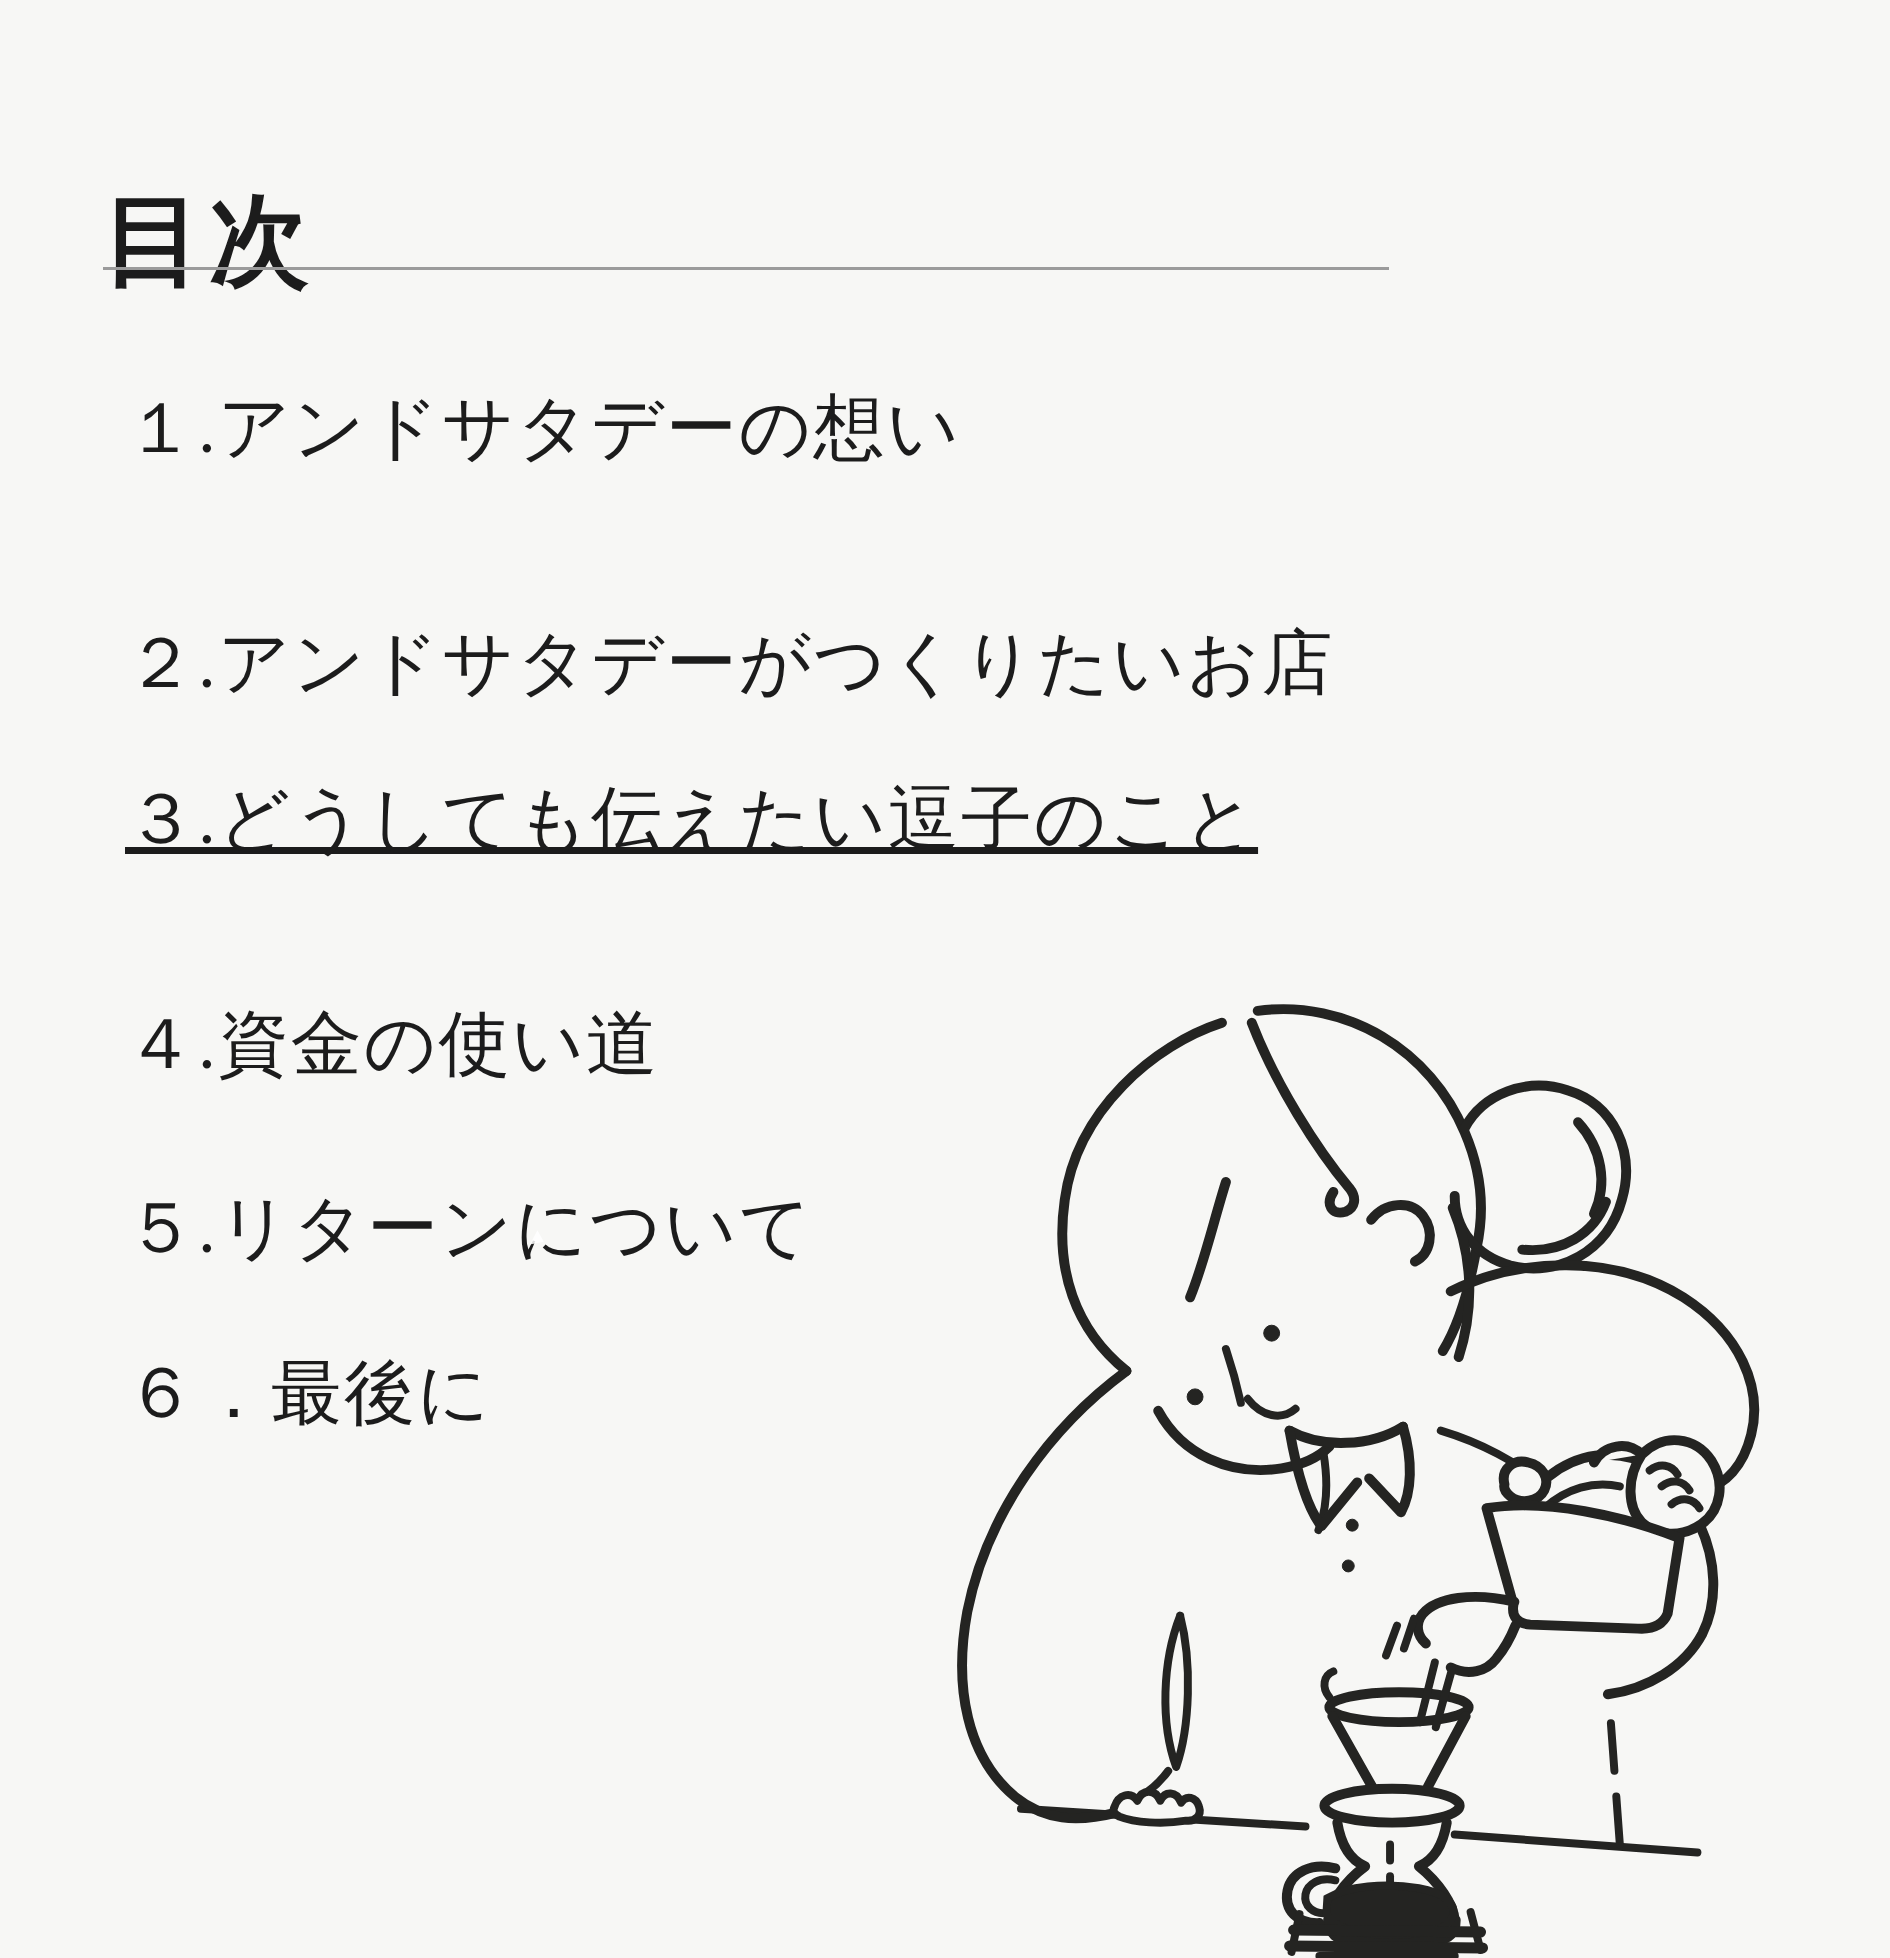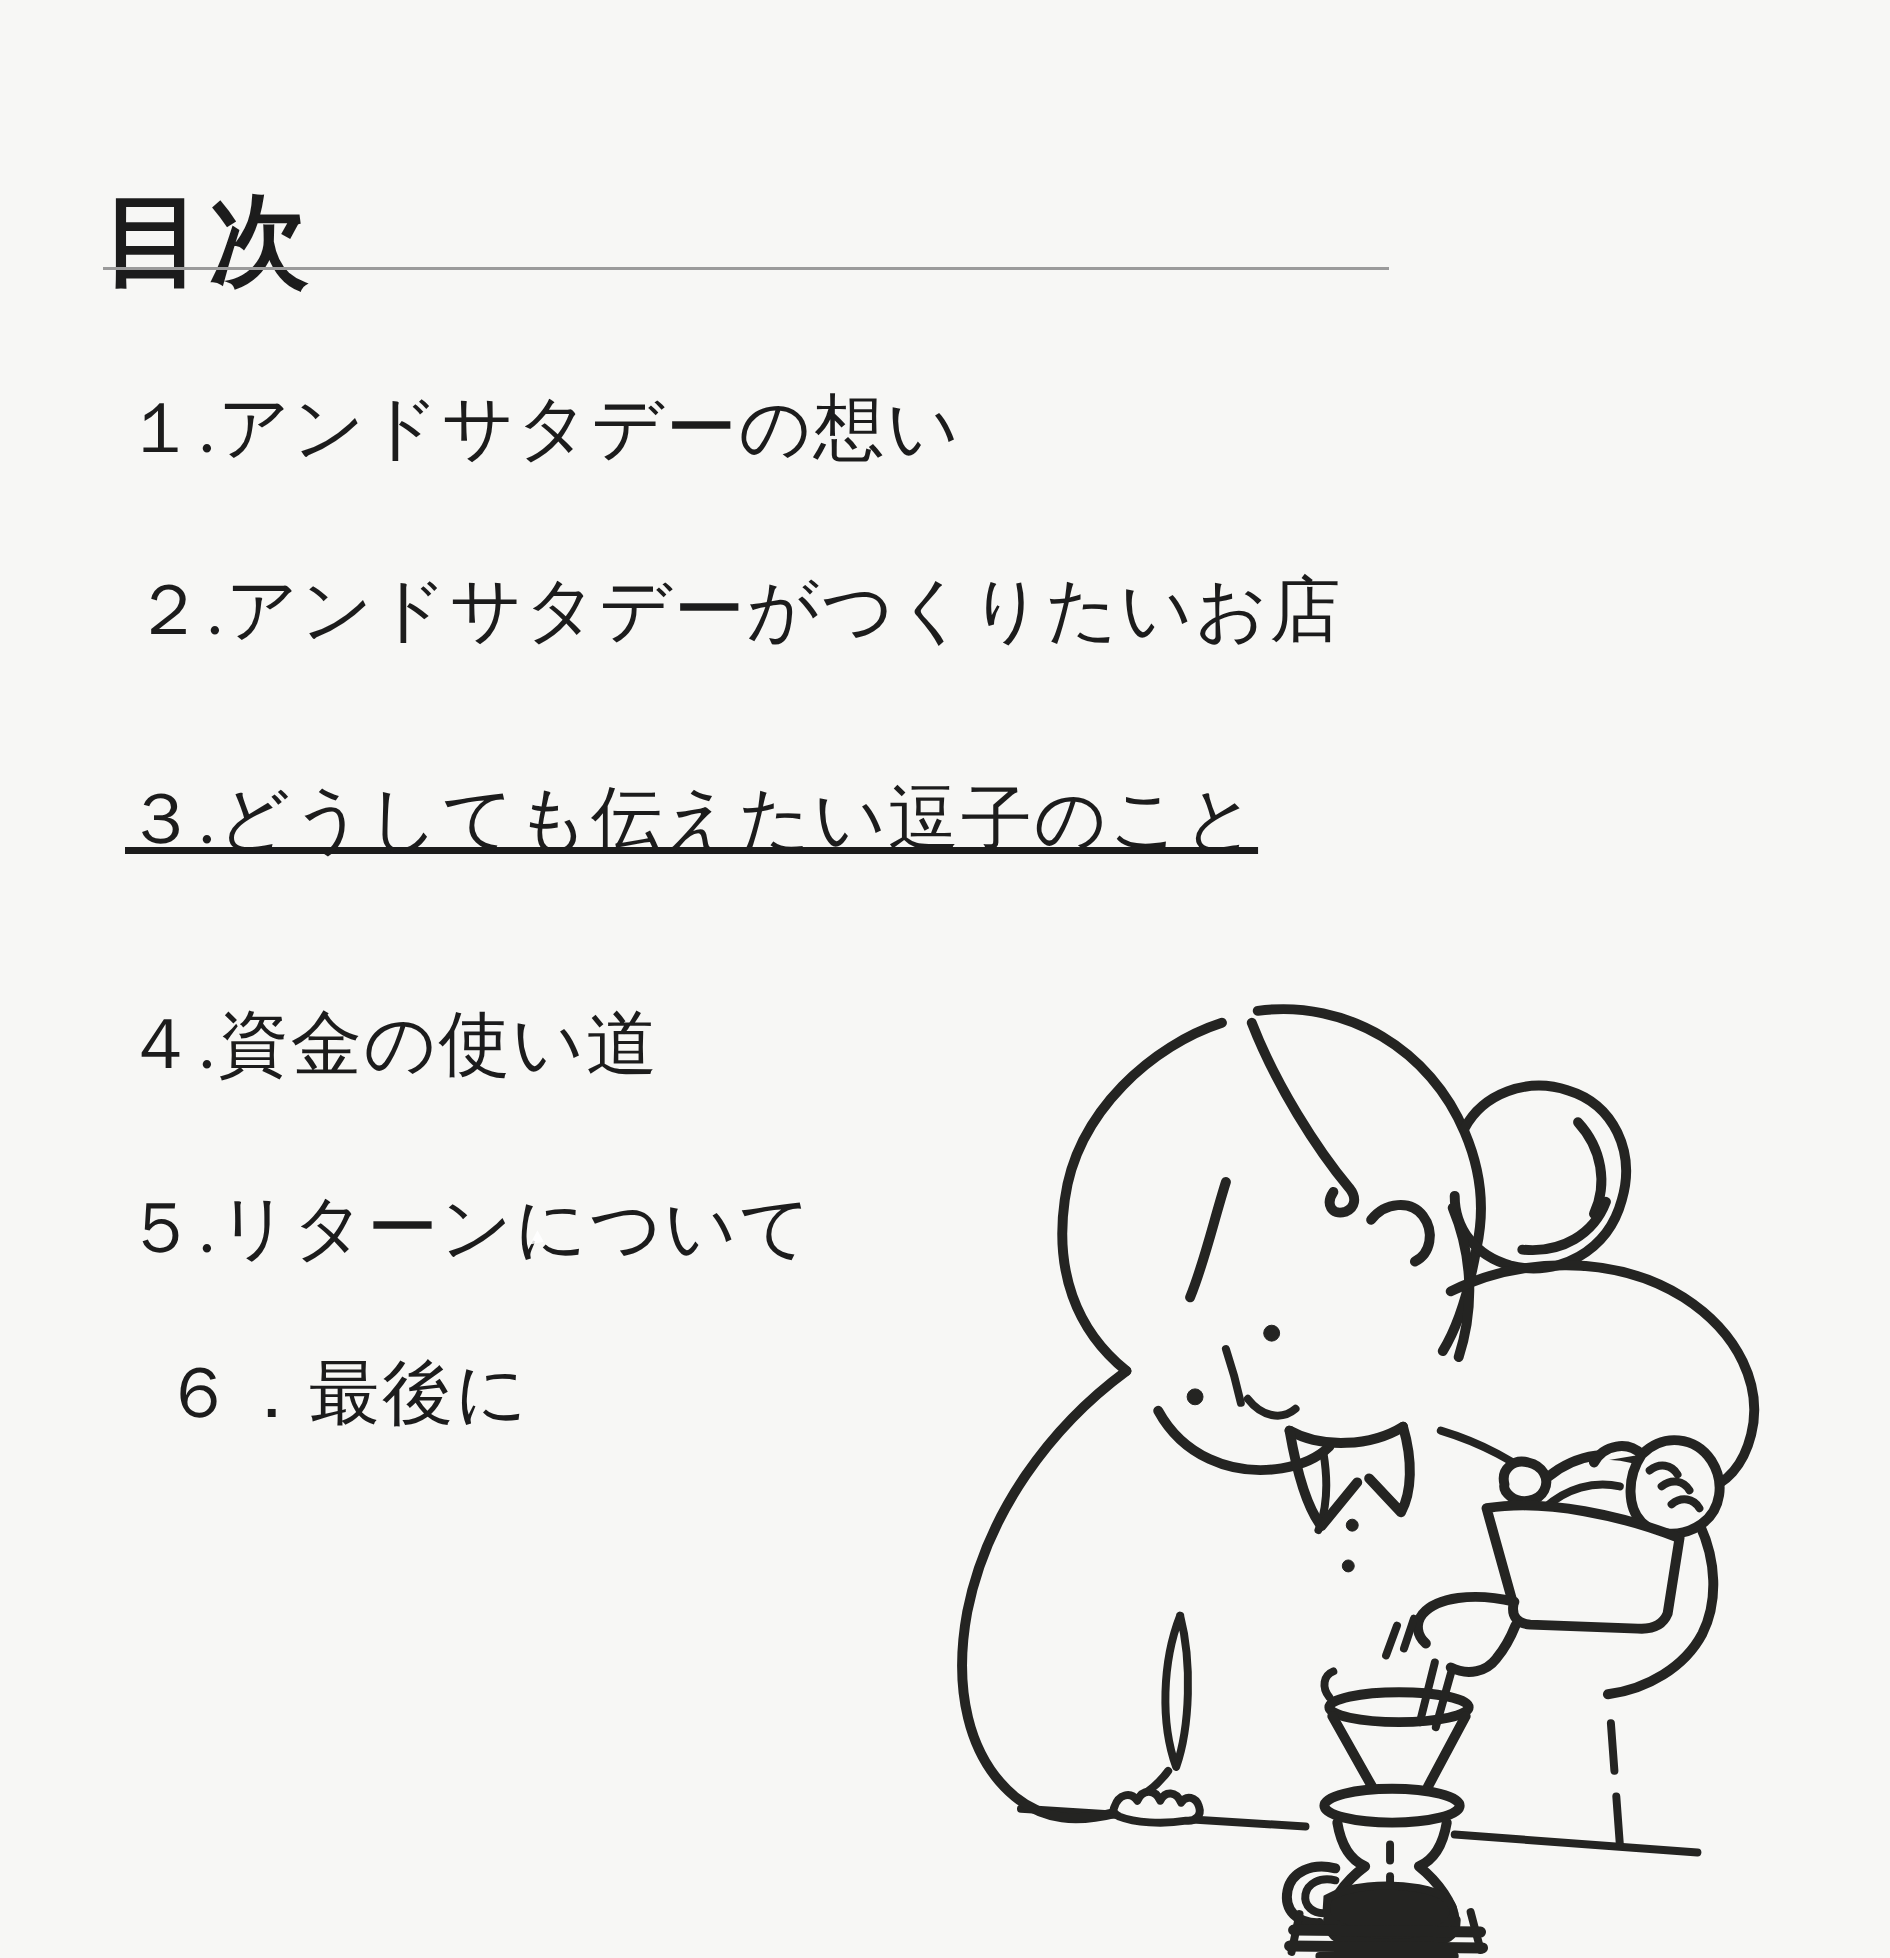--- a/index.html
+++ b/index.html
@@ -24,25 +24,25 @@
     position:absolute;left:103px;top:267px;width:1286px;height:3px;
     background:var(--rule);
   }
   .toc{list-style:none;margin:0;padding:0;}
   .toc li{
     position:absolute;left:125px;
     font-size:71px;line-height:1.15;font-weight:400;
     letter-spacing:2px;white-space:nowrap;color:var(--text);
   }
   .toc li:nth-child(1){top:388px;}
-  .toc li:nth-child(2){top:570px;margin-left:8px;}
+  .toc li:nth-child(2){top:623px;}
   .toc li:nth-child(3){top:779px;text-decoration:underline;}
   .toc li:nth-child(4){top:972px;margin-top:32px;}
   .toc li:nth-child(5){top:1188px;}
-  .toc li:nth-child(6){top:1353px;margin-left:38px;}
+  .toc li:nth-child(6){top:1353px;}
   .illustration{
     position:absolute;left:826px;top:963px;width:955px;height:995px;
   }
   .illustration .s{
     fill:none;stroke:var(--ink);stroke-width:10;
     stroke-linecap:round;stroke-linejoin:round;
   }
   .illustration .thin{stroke-width:8;}
   .illustration .fillbg{fill:var(--bg);}
   .illustration .fillink{fill:var(--ink);stroke:var(--ink);}

